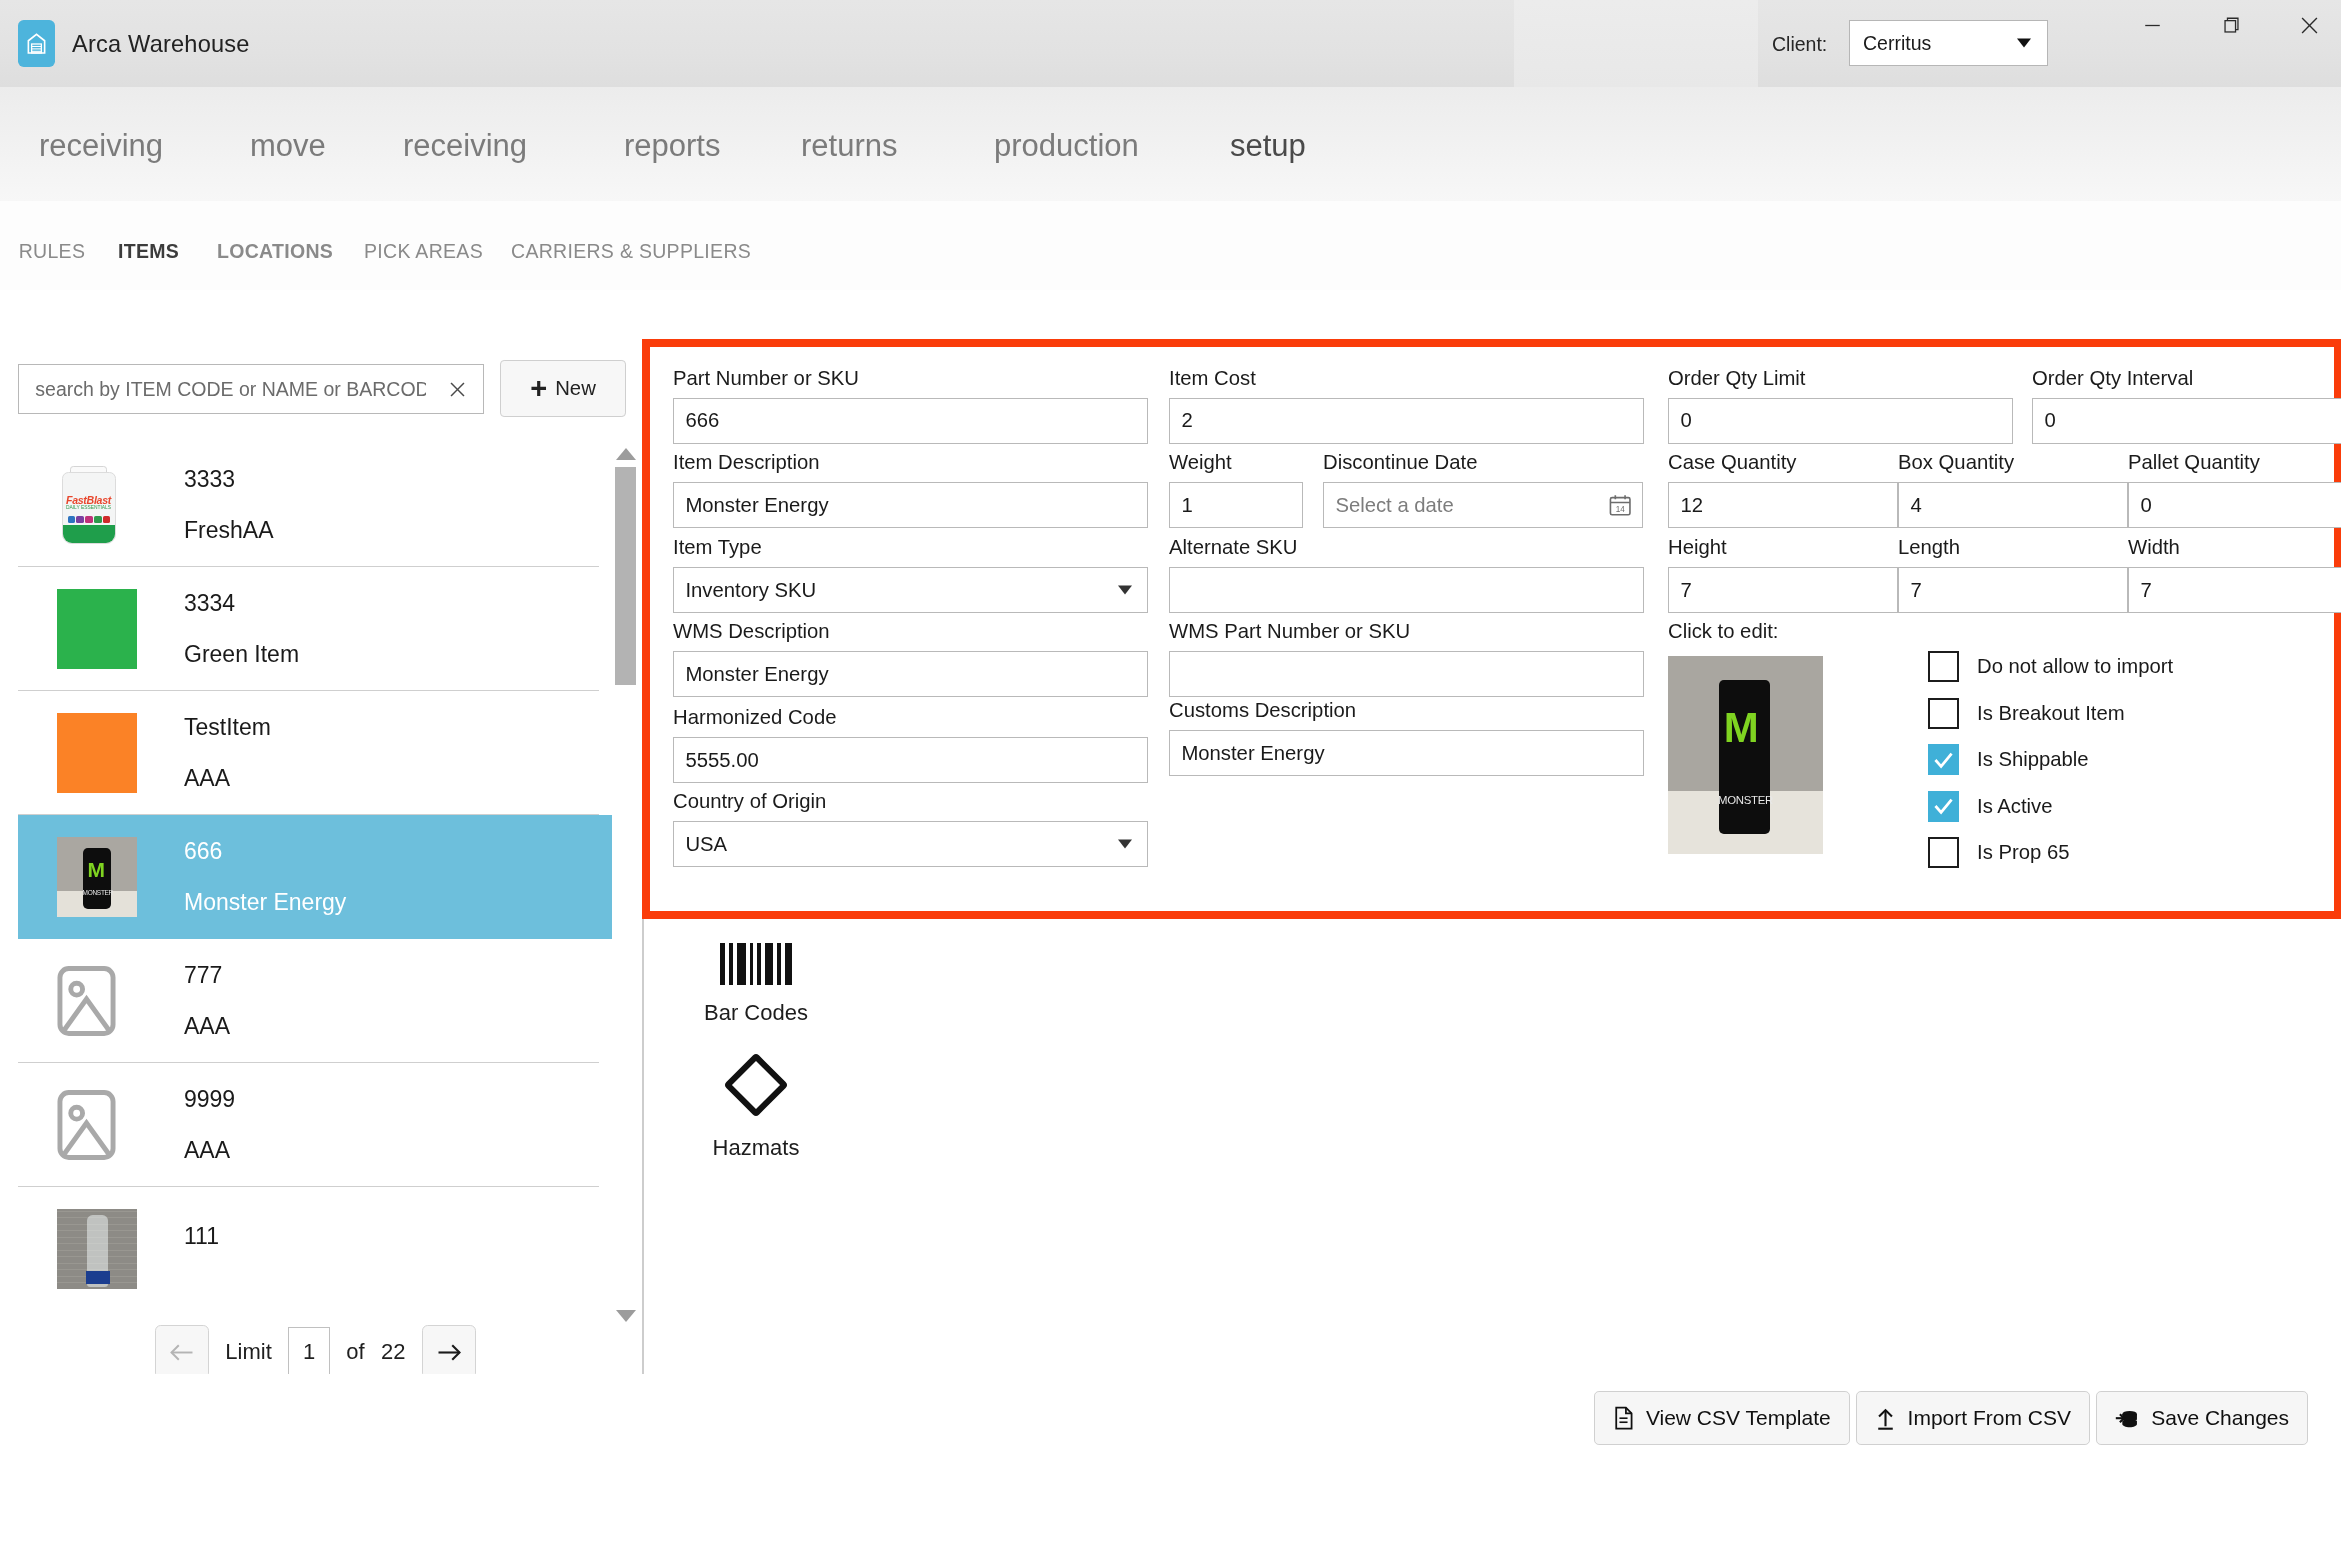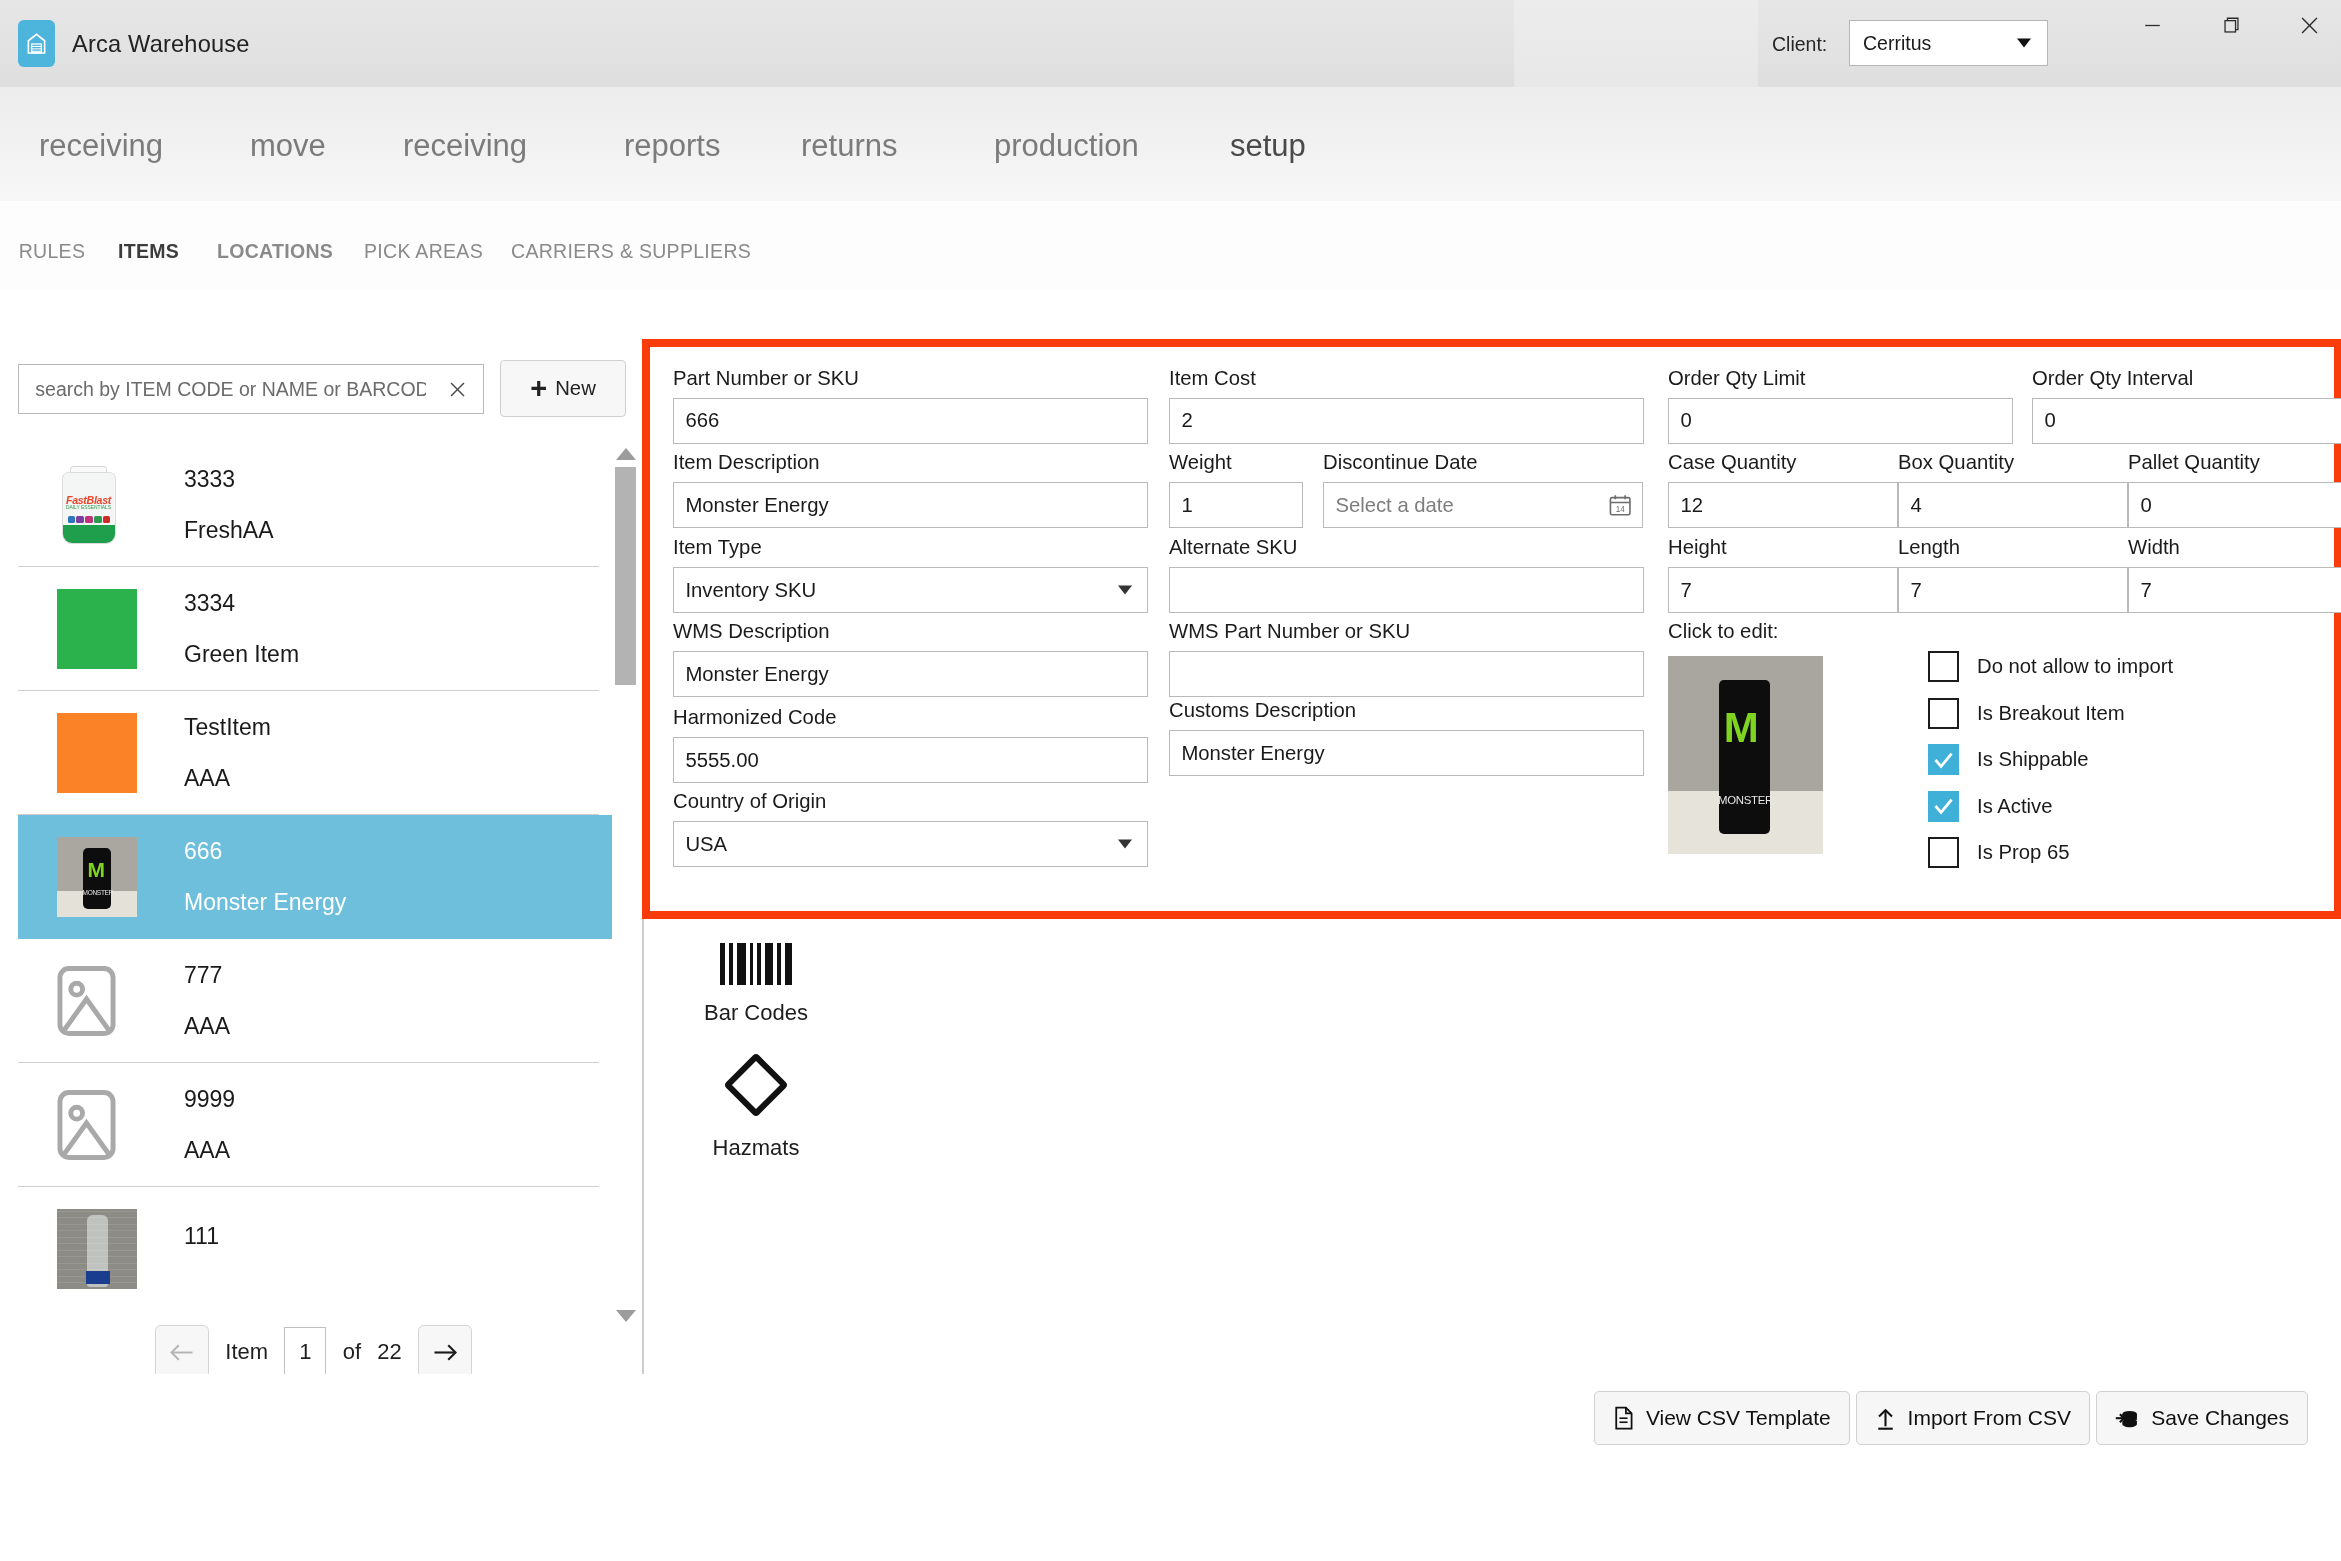--- a/index.html
+++ b/index.html
@@ -543,21 +543,21 @@
     </div>
 </div>
 
 <div id="pager">
   <div class="pgbtn disabled">
     <svg width="28" height="21" viewBox="0 0 34 26">
       <line x1="4" y1="13" x2="30" y2="13" stroke="#b4b4b4" stroke-width="2.4"></line>
       <polyline points="13,4 4,13 13,22" fill="none" stroke="#b4b4b4" stroke-width="2.4"></polyline>
     </svg>
   </div>
-  <span id="pagelabel">Item</span>
+  <span id="pagelabel">Limit</span>
   <div id="pagenum">1</div>
   <span id="pageof">of</span>
   <span id="pagetotal">22</span>
   <div class="pgbtn">
     <svg width="28" height="21" viewBox="0 0 34 26">
       <line x1="4" y1="13" x2="30" y2="13" stroke="#1b1b1b" stroke-width="2.6"></line>
       <polyline points="21,4 30,13 21,22" fill="none" stroke="#1b1b1b" stroke-width="2.6"></polyline>
     </svg>
   </div>
 </div>

